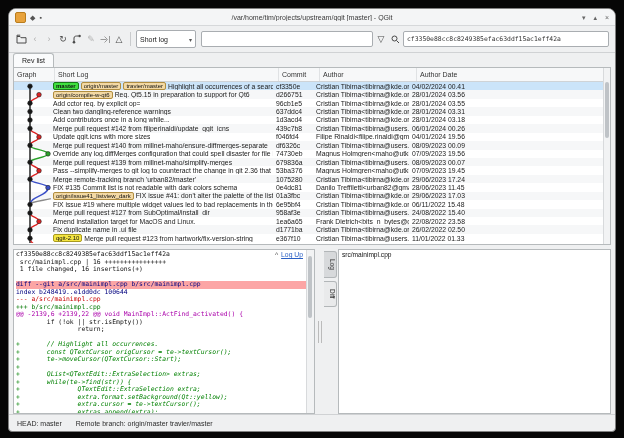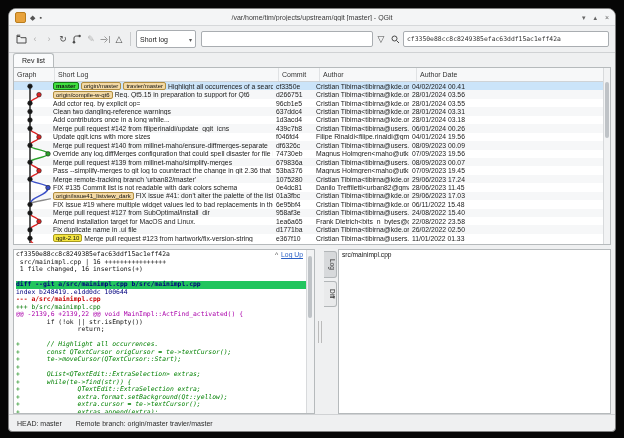--- a/index.html
+++ b/index.html
@@ -56,23 +56,23 @@
   .subj{overflow:hidden;}
   .graphsvg{position:absolute;left:0;top:0;pointer-events:none;}
   .vscroll{position:absolute;right:0;top:0;bottom:0;width:6px;background:#f2f3f4;border-left:1px solid #d8dadc;}
   .vthumb{position:absolute;left:1px;width:4px;border-radius:2px;background:#bfc3c7;}
   
   .splith{height:4px;flex:0 0 auto;}
   .bottom{flex:1;display:flex;margin:0 4px;min-height:0;}
   .diffpanel{width:300px;flex:0 0 auto;background:#fff;border:1px solid #b6babc;position:relative;overflow:hidden;}
   .difflines{position:absolute;left:2px;top:1px;right:8px;bottom:0;font-family:"DejaVu Sans Mono",monospace;
              font-size:6.4px;line-height:7.5px;white-space:pre;overflow:hidden;color:#111;}
-  .dl.hdr{background:#22c55e;color:#00007f;font-weight:bold;}
+  .dl.hdr{background:#fca5a5;color:#00007f;font-weight:normal;}
   .dl.idx{color:#00007f;}
-  .dl.del{color:#c80000;font-weight:bold;}
+  .dl.del{color:#c80000;}
   .dl.addf{color:#007800;}
   .dl.hunk{color:#aa00aa;}
   .dl.add{color:#008000;font-style:italic;}
   .logup{position:absolute;top:1px;right:9px;background:#fff;font-size:6.8px;display:flex;gap:3px;align-items:center;padding:0 2px;}
   .logup .caret{color:#555;}
   .logup a{color:#2a5fc4;text-decoration:underline;}
   .dscroll{position:absolute;right:0;top:0;bottom:0;width:7px;background:#f2f3f4;border-left:1px solid #d8dadc;}
   .splitv{width:9px;flex:0 0 auto;display:flex;align-items:center;justify-content:center;}
   .grip{width:2px;height:22px;border-left:1px solid #bbb;border-right:1px solid #bbb;}
   .sidepanel{flex:1;display:flex;min-width:0;}

